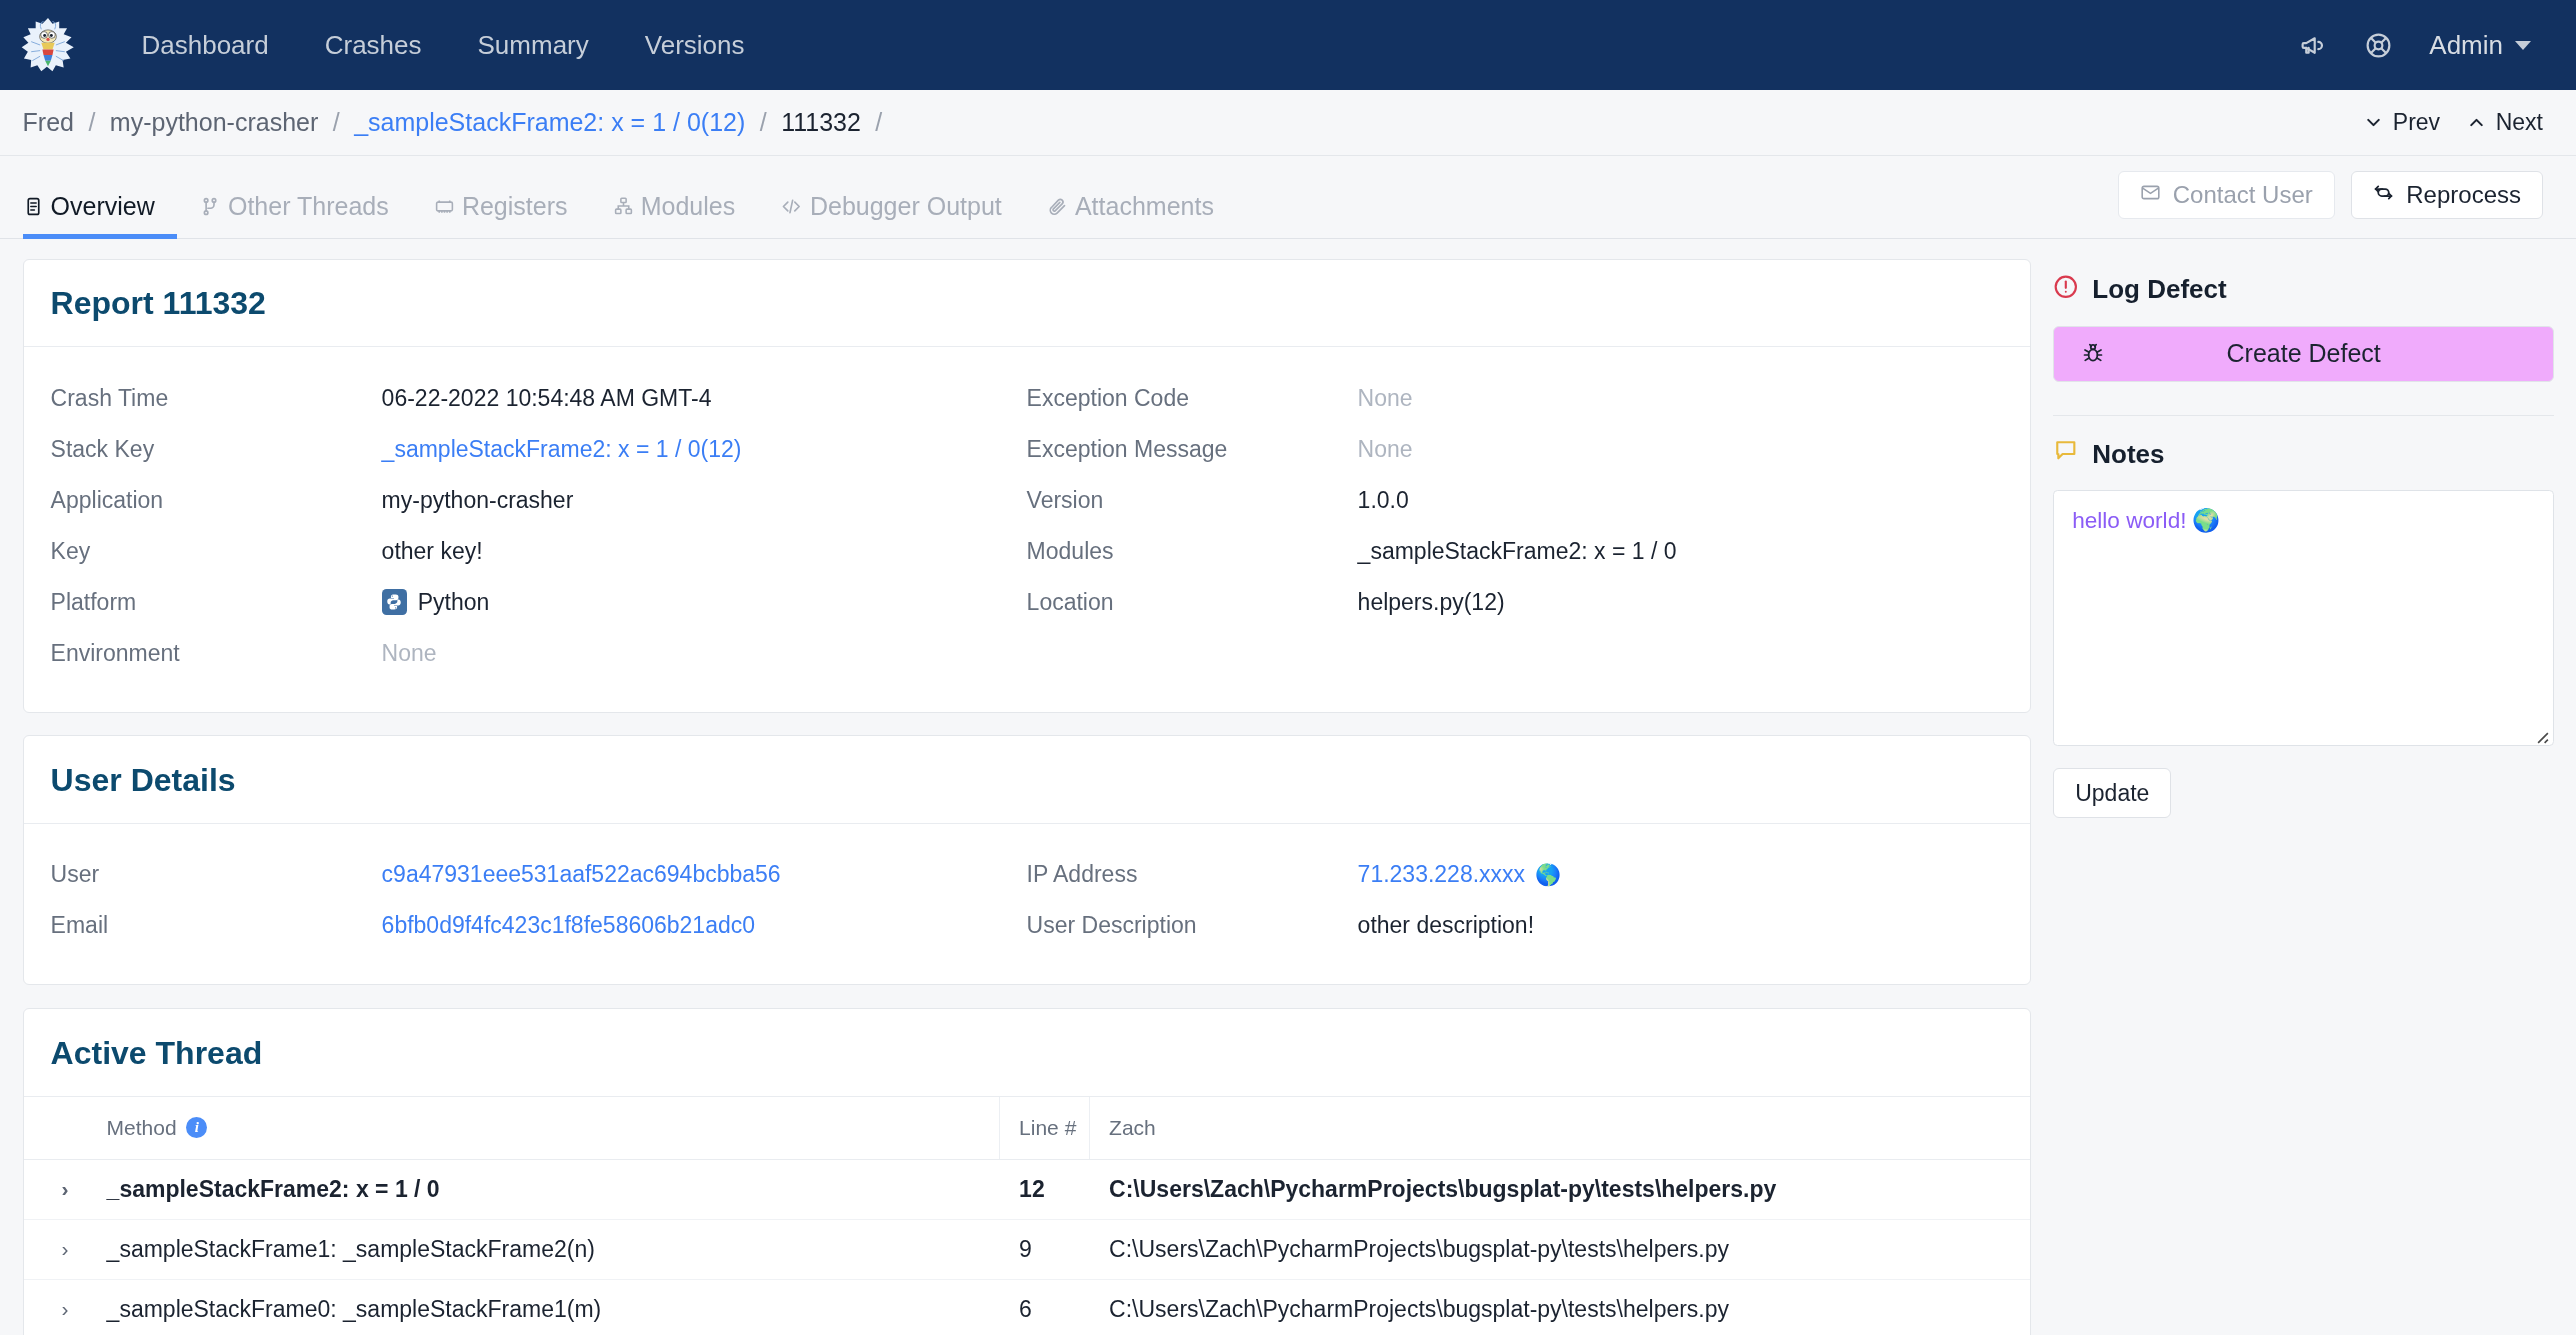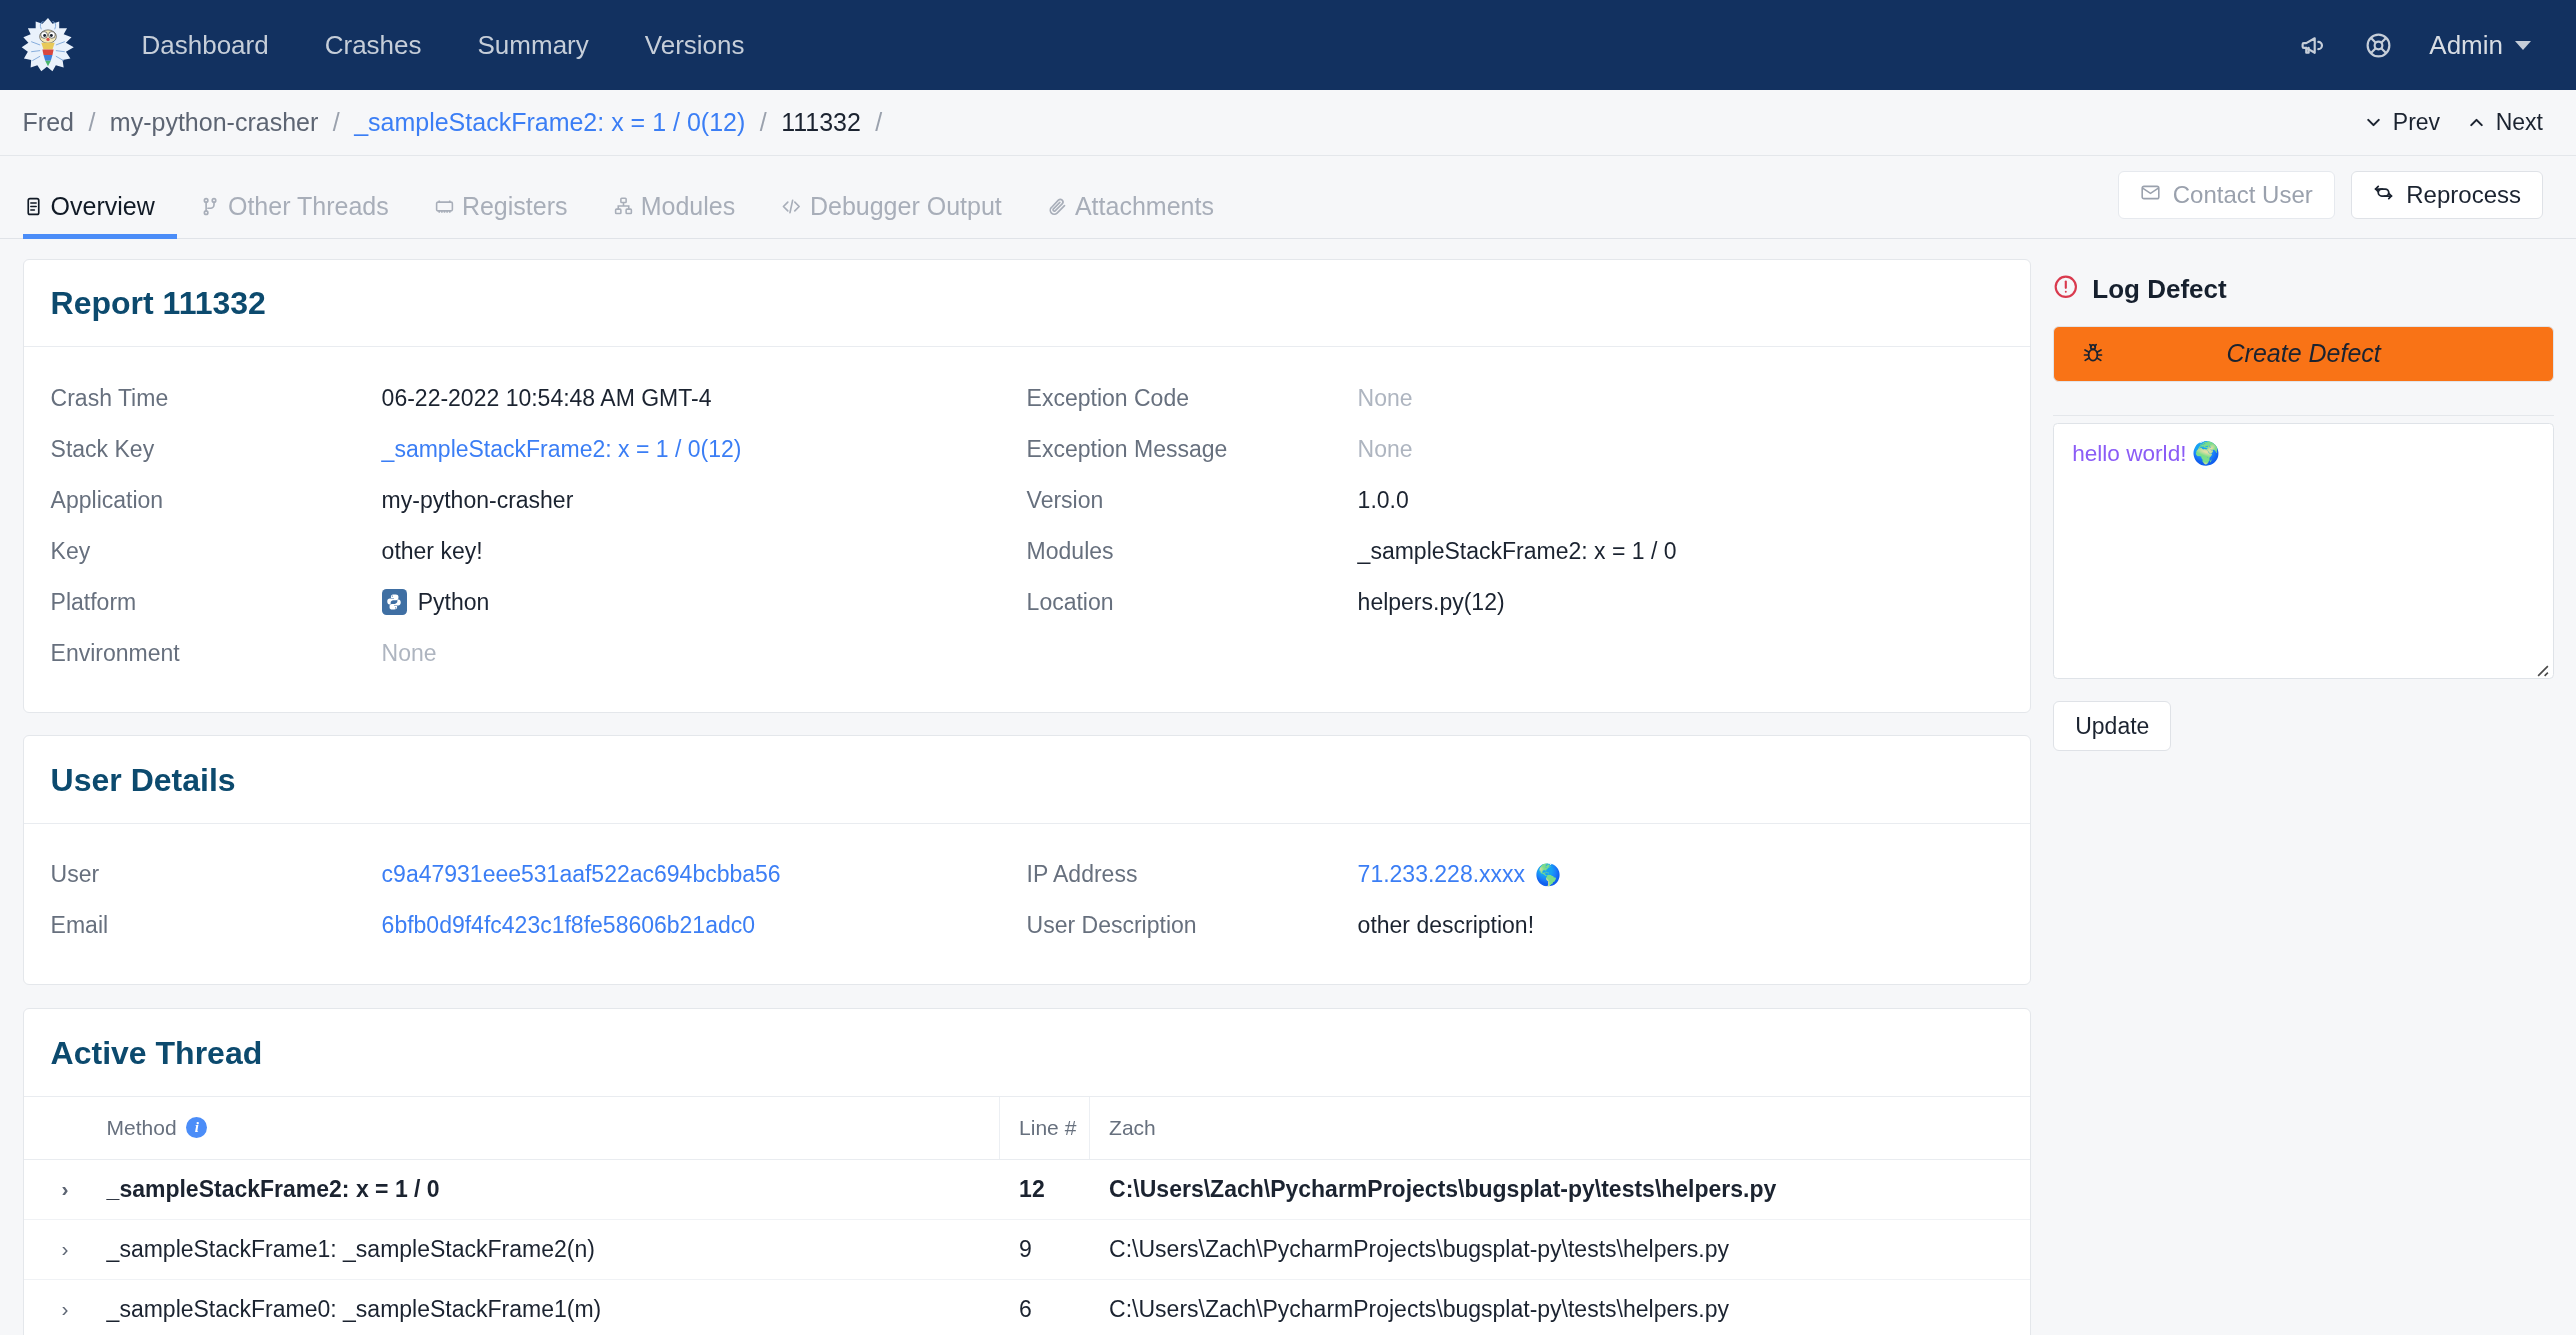--- a/index.html
+++ b/index.html
@@ -164,23 +164,22 @@
   
   .side-section { margin-bottom: 13.5px; }
   .side-head {
     display: flex; align-items: center; gap: 13.5px;
     font-size: 26px; font-weight: bold; color: #16202e;
     padding: 15px 0 19.5px 0;
   }
   .side-btn-wide {
     display: flex; align-items: center;
     height: 56px; width: 100%;
-    border: 0.8px solid #e1e4e9; border-radius: 6px; background: #f97316;
+    border: 0.8px solid #e1e4e9; border-radius: 6px; background: #f0abfc;
     position: relative;
-    font-style: italic;
   }
   .side-btn-wide .ic { position: absolute; left: 27px; display: flex; }
   .side-btn-wide .lbl { width: 100%; text-align: center; font-size: 25px; color: #1b2330; }
   .side-divider { height: 0.8px; background: #e4e7eb; margin: 33px 0 7.5px 0; }
   .notes-area {
     width: 100%; height: 256px;
     border: 0.8px solid #dfe3e8; border-radius: 4.5px;
     background: #fff;
     padding: 16.5px 18px;
     font-family: "Liberation Sans", sans-serif;
@@ -527,20 +526,28 @@
             <path d="M10.2 4.4L8.8 2.6M13.8 4.4l1.4-1.8"></path>
           </svg>
         </span>
         <span class="lbl">Create Defect</span>
       </div>
     </div>
 
     <div class="side-divider"></div>
 
     <div class="side-section">
+      <div class="side-head">
+        <span>
+          <svg width="25.6" height="25.6" viewBox="0 0 24 24" fill="none" stroke="#e8b93b" stroke-width="2" stroke-linecap="round" stroke-linejoin="round">
+              <path d="M4 4h16v11H9l-4 4v-4H4z"></path>
+            </svg>
+        </span>
+        <span>Notes</span>
+      </div>
       <div class="notes-wrap">
         <textarea class="notes-area" placeholder="" style="">hello world! 🌍</textarea>
         <svg class="resize-grip" viewBox="0 0 12 12">
             <path d="M11 5 L5 11 M11 9 L9 11" stroke="#4a4a4a" stroke-width="1" fill="none"></path>
           </svg>
       </div>
       <button class="update-btn">Update</button>
     </div>
 
   </div>

